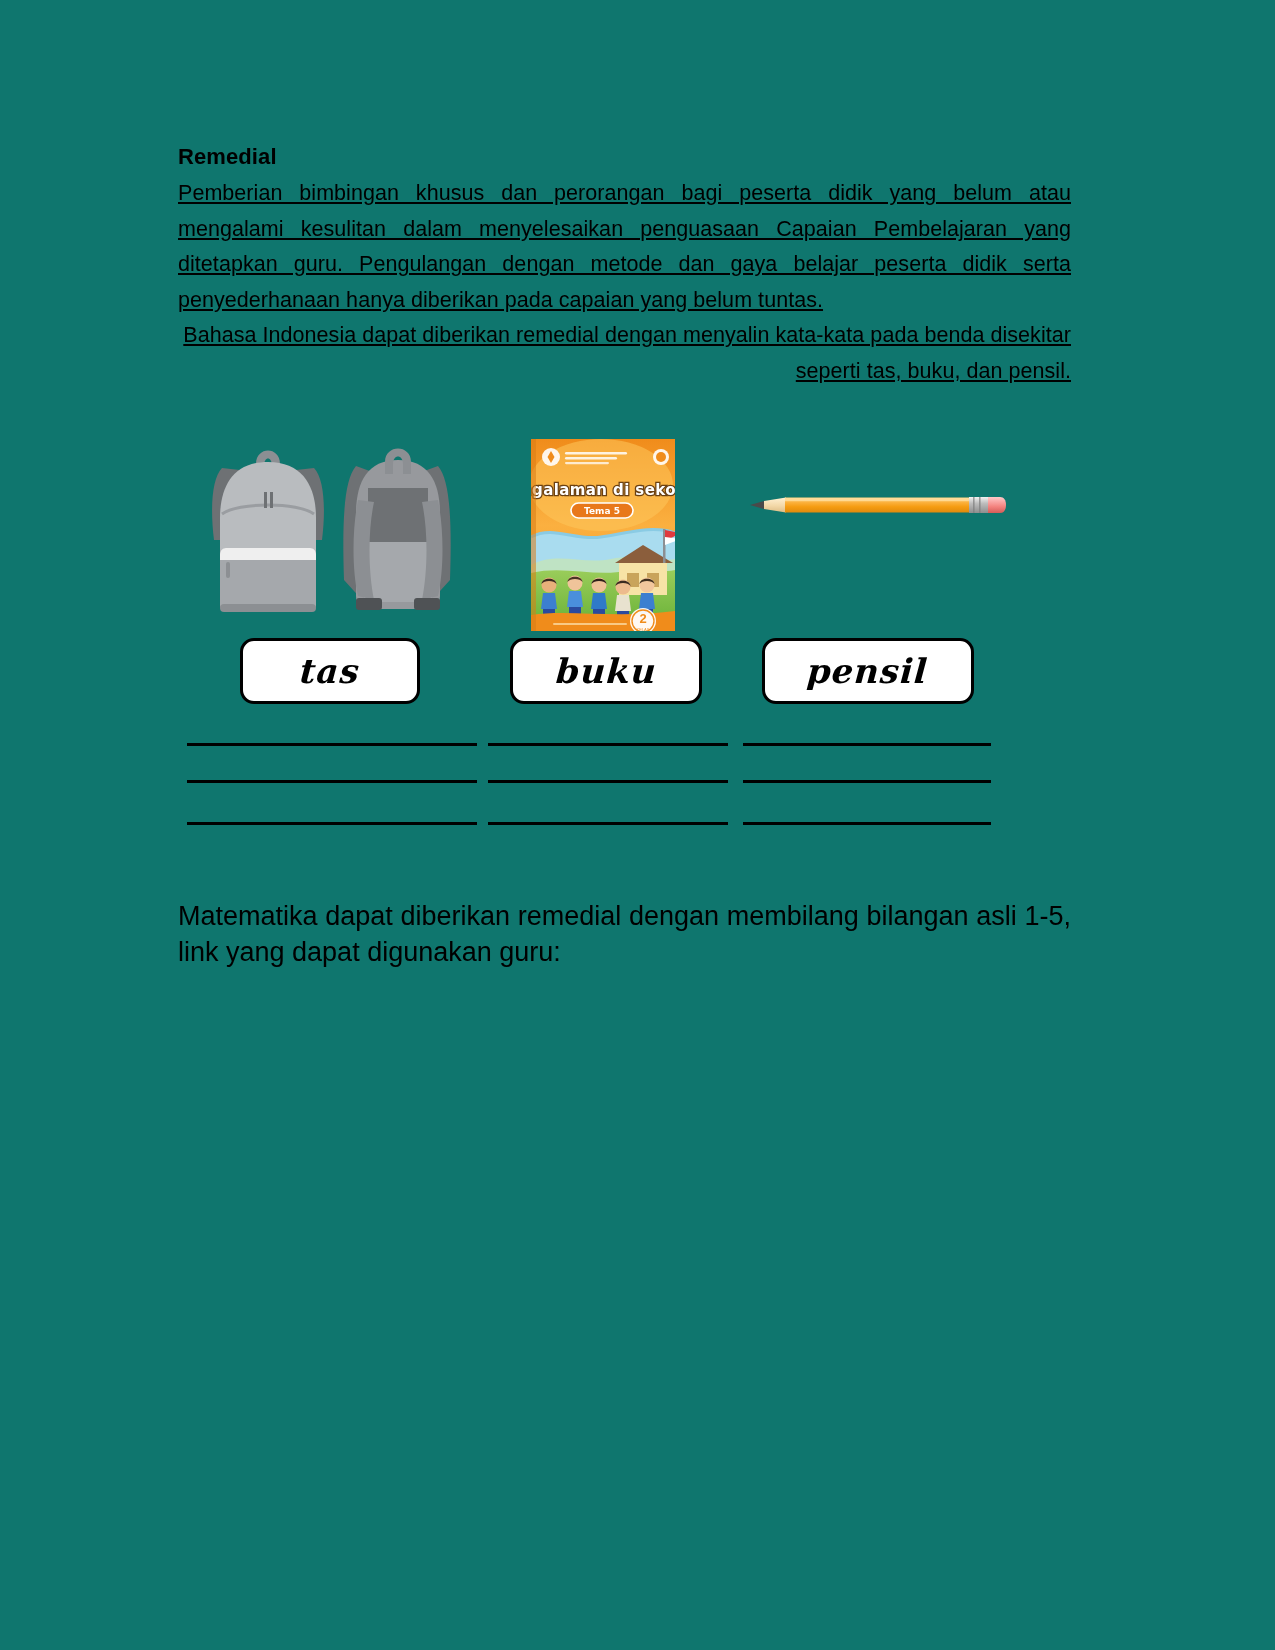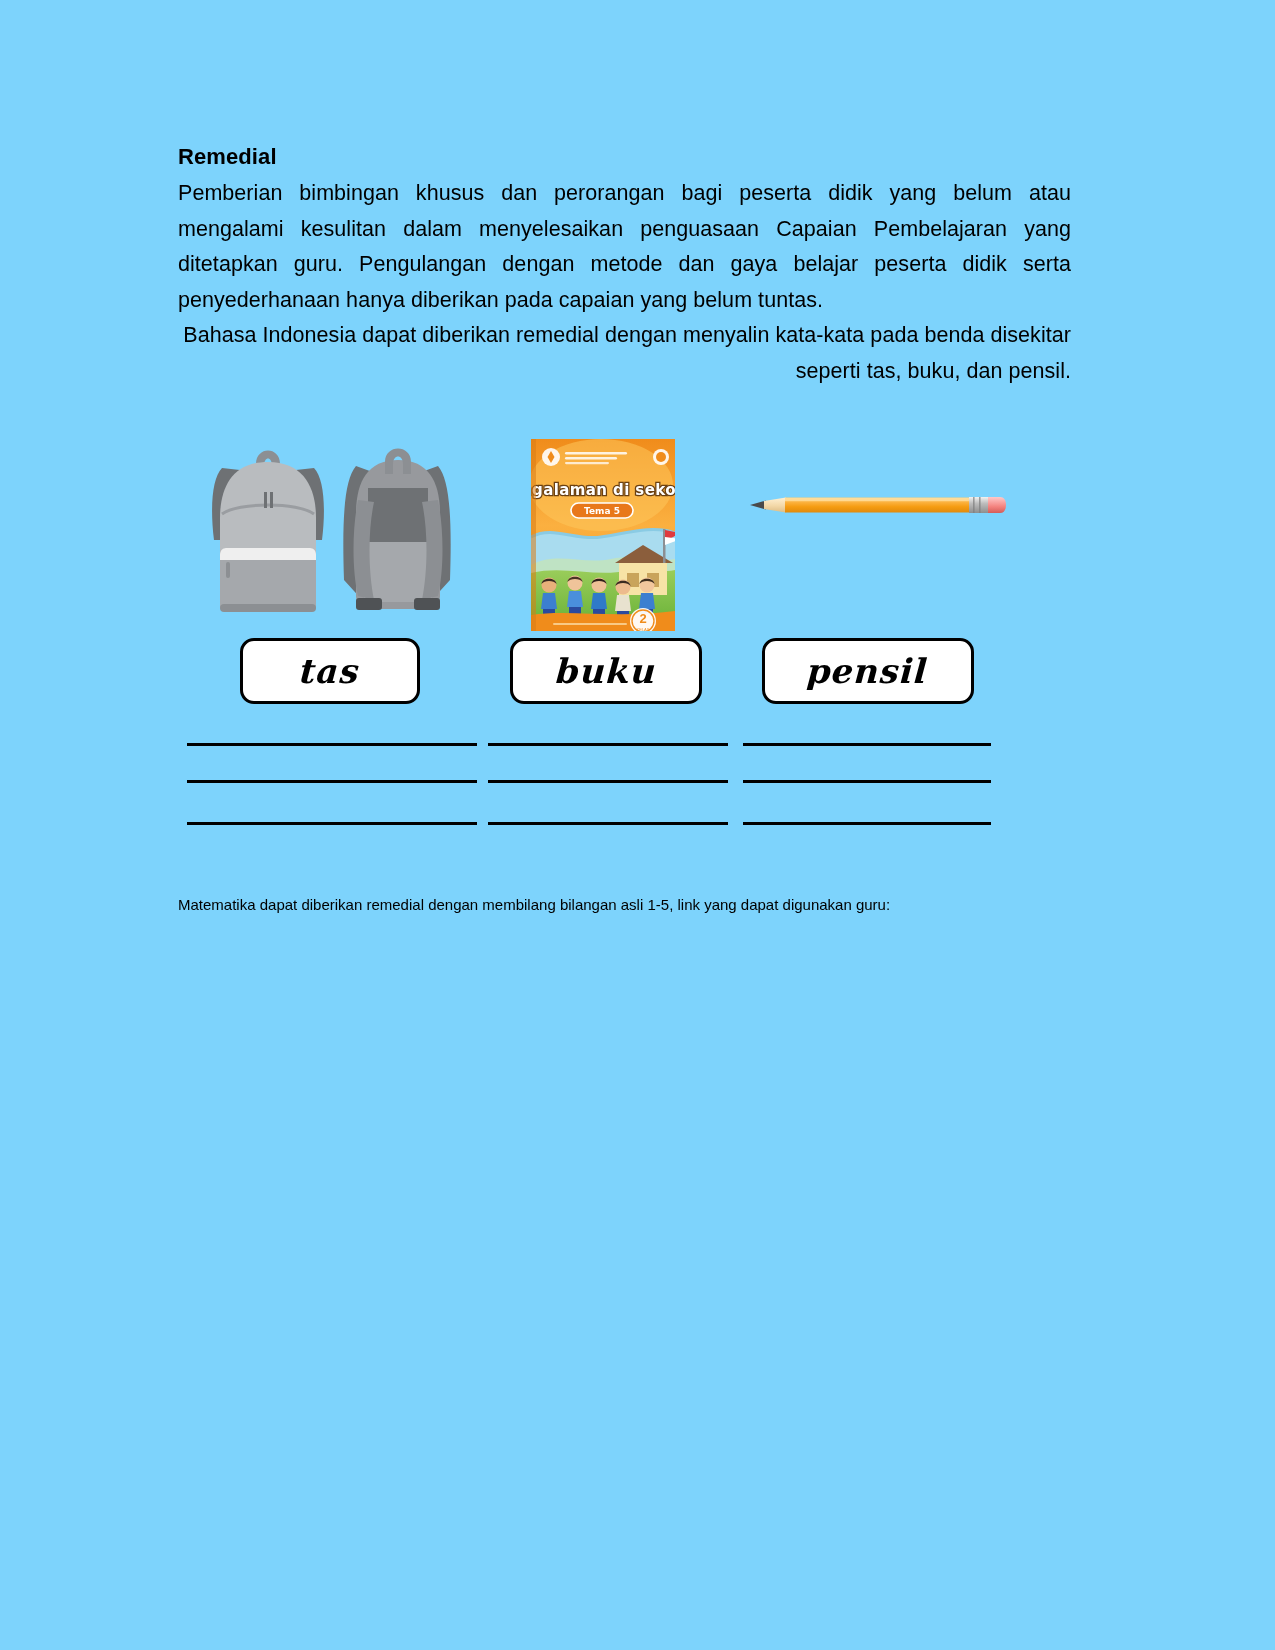--- a/index.html
+++ b/index.html
@@ -14,21 +14,21 @@
     font-family: "Liberation Sans", sans-serif;
     color: #000000;
     overflow: hidden;
   }
 
   .page {
     position: absolute;
     left: 0; top: 0;
     width: 1275px;
     height: 1650px;
-    background: #7dd3fc;
+    background: #0f766e;
   }
 
   .content {
     position: absolute;
     left: 178px;
     top: 140px;
     width: 893px;
   }
 
   .heading {
@@ -38,20 +38,21 @@
     letter-spacing: 0.1px;
     margin: 0 0 2px 0;
   }
 
   .para {
     font-size: 21.5px;
     line-height: 35.5px;
     text-align: justify;
     margin: 0;
     letter-spacing: 0.05px;
+    text-decoration: underline;
   }
   .para.last-left {
     text-align: right;
   }
 
   
   .illus {
     position: absolute;
     left: 178px;
     top: 425px;
@@ -135,21 +136,21 @@
   .r0 { top: 8px; }
   .r1 { top: 45px; }
   .r2 { top: 87px; }
 
   
   .bottom-para {
     position: absolute;
     left: 178px;
     top: 872px;
     width: 893px;
-    font-size: 15px;
+    font-size: 27px;
     line-height: 35.5px;
     text-align: justify;
   }
 
   
   .bag-svg { display: block; }
   .book-svg { display: block; }
   .pencil-svg { display: block; }
 </style>
 </head>

